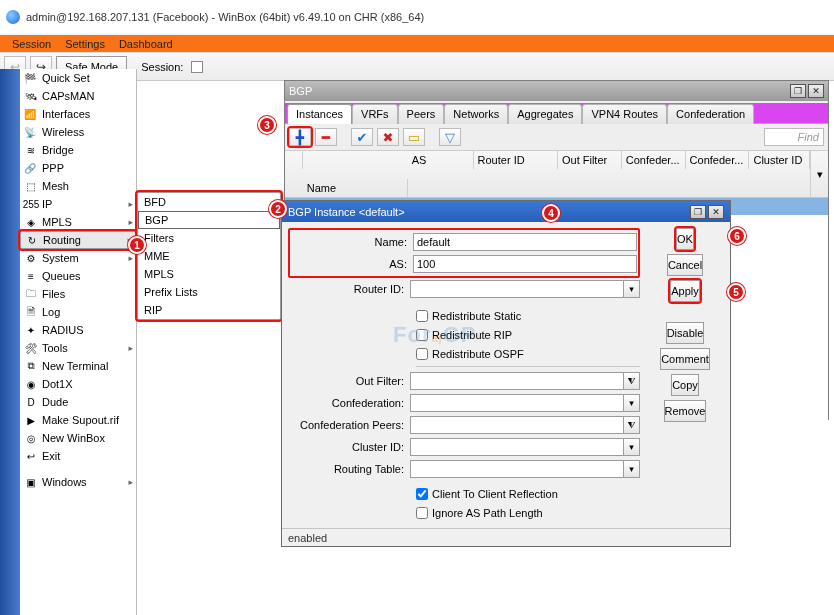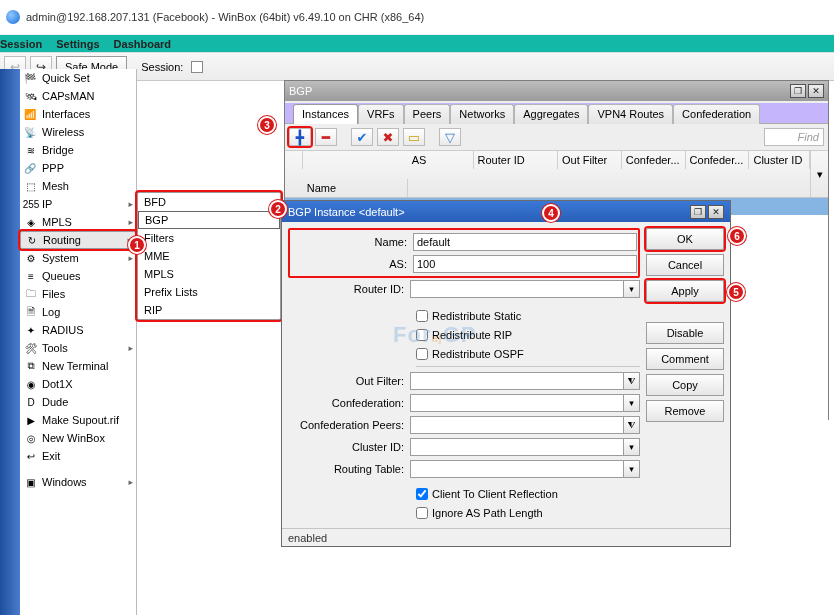--- a/index.html
+++ b/index.html
@@ -1,21 +1,21 @@
 <!DOCTYPE html>
 <html><head>
 <meta charset="utf-8">
 <style>
 * { box-sizing: border-box; margin: 0; padding: 0; font-family: "Segoe UI", Tahoma, sans-serif; font-size: 11px; }
 body { background: #fff; width: 834px; height: 615px; overflow: hidden; position: relative; }
 
 .title-bar { height: 35px; background: #fff; display: flex; align-items: center; padding: 0 6px; color: #333; border-bottom: 1px solid #eee; }
 .title-bar .logo { width: 14px; height: 14px; border-radius: 50%; background: radial-gradient(circle at 35% 35%, #8ec8ff, #1a6ed8); margin-right: 6px; }
 
-.menu-bar { height: 18px; background: #14b8a6; display: flex; align-items: center; padding: 0 0; gap: 14px; color: #222; border-bottom: 1px solid #ddd; font-weight: bold; }
+.menu-bar { height: 18px; background: #f97316; display: flex; align-items: center; padding: 0 12px; gap: 14px; color: #222; border-bottom: 1px solid #ddd; }
 .menu-bar span { cursor: default; }
 
 .tool-bar { height: 28px; background: linear-gradient(#f7f7f7,#ececec); border-bottom: 1px solid #c7c7c7; display: flex; align-items: center; padding: 0 4px; gap: 4px; }
 .tb-btn { width: 22px; height: 22px; border: 1px solid #bdbdbd; background: linear-gradient(#fff,#e9e9e9); display: flex; align-items: center; justify-content: center; font-size: 12px; color: #333; }
 .tb-btn.disabled { color: #aaa; }
 .safe-btn { border: 1px solid #999; background: linear-gradient(#fff,#e9e9e9); padding: 2px 8px; height: 22px; display: flex; align-items: center; }
 .session-chk { width: 12px; height: 12px; border: 1px solid #888; background: #fff; margin-left: 4px; }
 
 .main { position: absolute; top: 69px; left: 0; right: 0; bottom: 0; display: flex; }
 .vbar { width: 20px; background: linear-gradient(90deg,#1e4e9c,#4a7cce); position: relative; }
@@ -34,21 +34,21 @@
 
 .highlight-red { box-shadow: 0 0 0 2px #e11; border-radius: 2px; }
 
 .callout { position: absolute; width: 18px; height: 18px; border-radius: 50%; background: #d7191c; border: 2px solid #fff; box-shadow: 0 0 0 1px #d7191c; color: #fff; font-size: 10px; font-weight: bold; display: flex; align-items: center; justify-content: center; z-index: 200; }
 
 
 .bgp-win { position: absolute; left: 284px; top: 80px; width: 545px; height: 340px; border: 1px solid #7d7d7d; background: #eeeeee; z-index: 10; }
 .bgp-title { height: 20px; background: linear-gradient(#bdbdbd,#9a9a9a); display: flex; align-items: center; padding: 0 4px; color: #fff; }
 .win-spacer { flex: 1; }
 .win-btn { width: 16px; height: 14px; border: 1px solid #555; margin-left: 2px; background: linear-gradient(#f0f0f0,#c9c9c9); color: #222; display: flex; align-items: center; justify-content: center; font-size: 9px; }
-.tabs { display: flex; border-bottom: 1px solid #aaa; padding-left: 8px; margin-top: 2px; background: #c4b5fd; }
+.tabs { display: flex; border-bottom: 1px solid #aaa; padding-left: 2px; margin-top: 2px; background: #d946ef; }
 .tab { padding: 3px 8px 4px; border: 1px solid #b5b5b5; border-bottom: none; background: linear-gradient(#f5f5f5,#e4e4e4); margin-right: 0px; border-radius: 3px 3px 0 0; position: relative; top: 1px; cursor: default; }
 .tab.active { background: #fff; font-weight: 500; border-color: #999; z-index: 2; }
 .row-bar { display: flex; align-items: center; gap: 4px; padding: 4px; border-bottom: 1px solid #ccc; background: #eeeeee; }
 .rb-btn { width: 22px; height: 18px; border: 1px solid #bbb; background: linear-gradient(#fff,#eaeaea); display: flex; align-items: center; justify-content: center; font-size: 13px; }
 .find-box { margin-left: auto; width: 60px; height: 18px; border: 1px solid #bbb; background: #fff; color: #9d9d9d; font-style: italic; text-align: right; padding-right: 4px; display: flex; align-items: center; justify-content: flex-end; }
 .grid-head { display: flex; background: linear-gradient(#f7f7f7,#e9e9e9); border-bottom: 1px solid #c4c4c4; }
 .gh { border-right: 1px solid #cfcfcf; padding: 2px 4px; font-size: 11px; height: 18px; display: flex; align-items: center; }
 .grid-body { background: #fff; height: 240px; overflow: hidden; }
 .grid-row { display: flex; height: 17px; align-items: center; }
 .grid-row.sel { background: #86b4e3; }
@@ -59,21 +59,21 @@
 .inst-win { position: absolute; left: 281px; top: 200px; width: 450px; border: 1px solid #6a6a6a; background: #f0f0f0; z-index: 100; }
 .inst-title { height: 21px; background: linear-gradient(#3a78d6,#285fb8); color: #fff; display: flex; align-items: center; padding: 0 6px; }
 .inst-body { display: flex; padding: 6px; gap: 6px; }
 .form-col { flex: 1; }
 .form-row { display: flex; align-items: center; height: 22px; }
 .form-row label { width: 122px; text-align: right; padding-right: 6px; }
 .form-row input[type=text] { flex: 1; height: 18px; border: 1px solid #9c9c9c; background: #fff; padding: 0 3px; }
 .drop-btn { width: 16px; height: 18px; border: 1px solid #9c9c9c; border-left: none; background: linear-gradient(#fff,#e5e5e5); display: flex; align-items: center; justify-content: center; font-size: 9px; }
 .chk-row { display: flex; align-items: center; height: 19px; padding-left: 128px; gap: 4px; }
 .chk-row input { width: 12px; height: 12px; }
-.btn-col { width: 78px; display: flex; flex-direction: column; gap: 4px; }
+.btn-col { width: 78px; display: flex; flex-direction: column; gap: 4px; align-items: center; }
 .dlg-btn { height: 22px; border: 1px solid #9c9c9c; background: linear-gradient(#fefefe,#e6e6e6); display: flex; align-items: center; justify-content: center; cursor: default; }
 .status-bar { height: 18px; border-top: 1px solid #c4c4c4; padding: 0 6px; display: flex; align-items: center; background: #f0f0f0; color: #333; }
 .gap { height: 12px; }
 .v-sep { height: 1px; background: #c8c8c8; margin: 3px 0 3px 128px; }
 .hl-group { border: 2px solid #e11; border-radius: 2px; padding: 1px; }
 .watermark { position: absolute; left: 105px; top: 94px; font-size: 22px; font-weight: bold; color: rgba(60,130,200,.25); pointer-events: none; letter-spacing: 1px; }
 .watermark .orange { color: rgba(235,140,40,.3); }
 </style>
 </head>
 <body>

